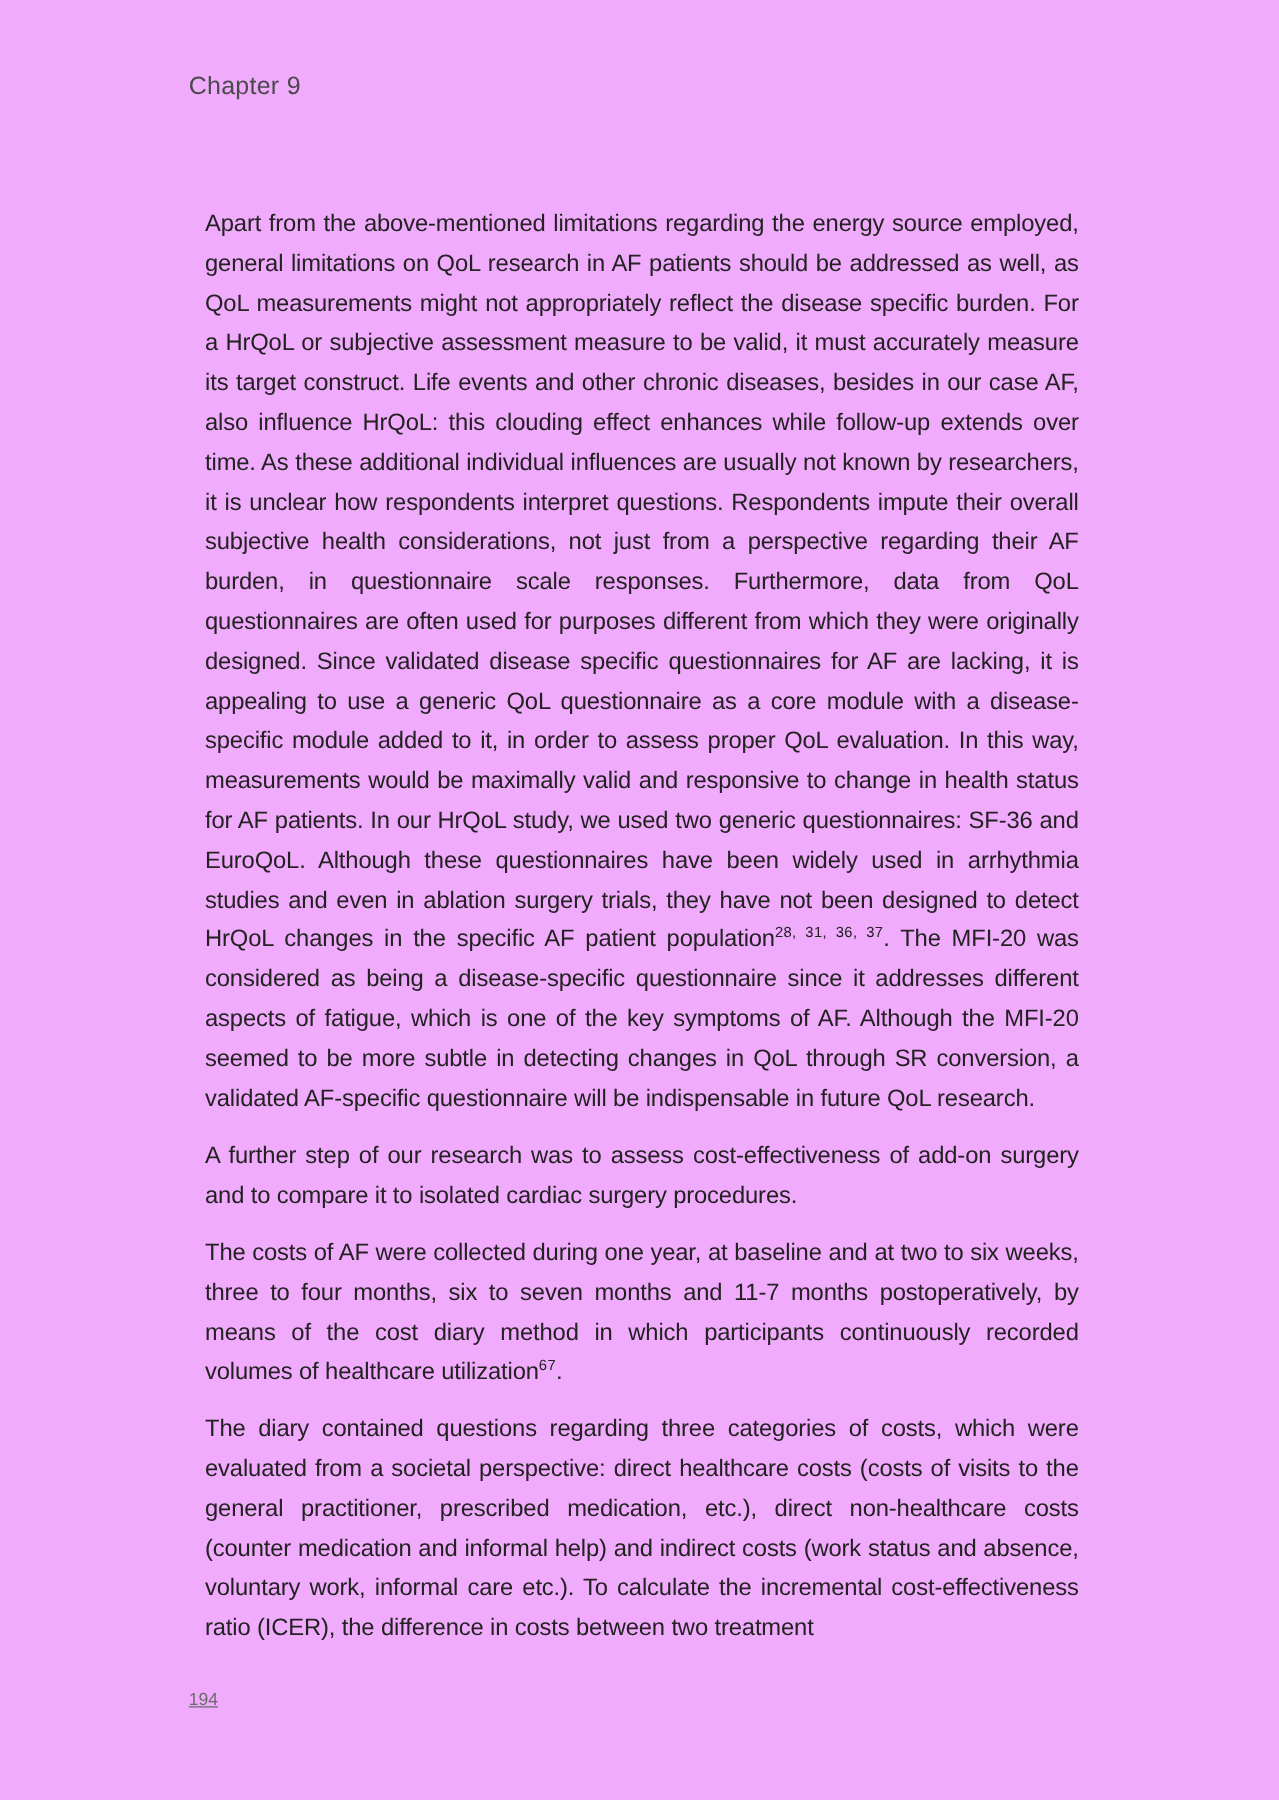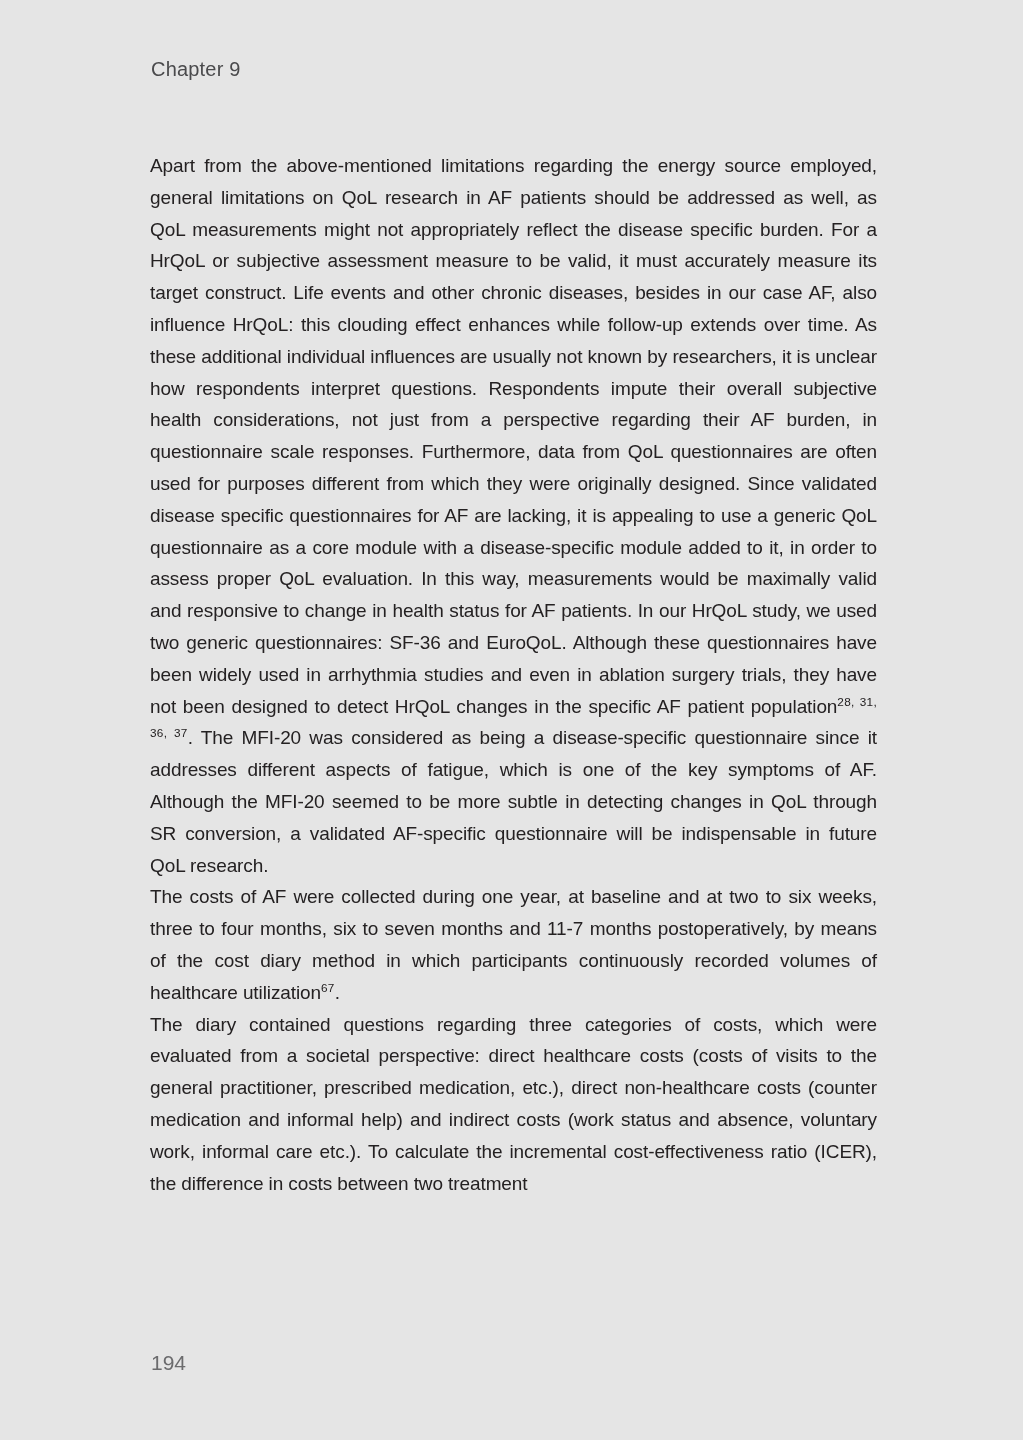--- a/index.html
+++ b/index.html
@@ -4,70 +4,72 @@
 <style>
   html, body {
     margin: 0;
     padding: 0;
     background: #ffffff;
   }
   .page {
     position: relative;
     width: 1023px;
     height: 1440px;
-    background: #e5e5e5;
+    background: #f0abfc;
     font-family: "Liberation Sans", sans-serif;
     overflow: hidden;
   }
   .chapter-header {
     position: absolute;
     left: 151px;
     top: 58px;
     font-size: 20px;
     letter-spacing: 0.2px;
     color: #4a4a4c;
   }
   .body-text {
     position: absolute;
     left: 150px;
     top: 150px;
     width: 727px;
     color: #242122;
   }
   .body-text p {
-    margin: 0;
+    margin: 14px;
     padding: 0;
     font-size: 19px;
     line-height: 31.8px;
     text-align: justify;
     letter-spacing: -0.1px;
     color: #242122;
   }
   .body-text p sup {
     font-size: 62%;
     line-height: 0;
     vertical-align: super;
     letter-spacing: 0.3px;
   }
   .page-number {
     position: absolute;
     left: 151px;
     top: 1351px;
-    font-size: 21px;
+    font-size: 14px;
     color: #6b6b6d;
+    text-decoration: underline;
   }
 </style>
 </head>
 <body>
 
 <div class="page">
 
   <div class="chapter-header">Chapter 9</div>
 
   <div class="body-text">
       <p><span>Apart from the above-mentioned limitations regarding the energy source employed, general limitations on QoL research in AF patients should be addressed as well, as QoL measurements might not appropriately reflect the disease specific burden. For a HrQoL or subjective assessment measure to be valid, it must accurately measure its target construct. Life events and other chronic diseases, besides in our case AF, also influence HrQoL: this clouding effect enhances while follow-up extends over time. As these additional individual influences are usually not known by researchers, it is unclear how respondents interpret questions. Respondents impute their overall subjective health considerations, not just from a perspective regarding their AF burden, in questionnaire scale responses. Furthermore, data from QoL questionnaires are often used for purposes different from which they were originally designed. Since validated disease specific questionnaires for AF are lacking, it is appealing to use a generic QoL questionnaire as a core module with a disease-specific module added to it, in order to assess proper QoL evaluation. In this way, measurements would be maximally valid and responsive to change in health status for AF patients. In our HrQoL study, we used two generic questionnaires: SF-36 and EuroQoL. Although these questionnaires have been widely used in arrhythmia studies and even in ablation surgery trials, they have not been designed to detect HrQoL changes in the specific AF patient population</span><sup>28, 31, 36, 37</sup><span>. The MFI-20 was considered as being a disease-specific questionnaire since it addresses different aspects of fatigue, which is one of the key symptoms of AF. Although the MFI-20 seemed to be more subtle in detecting changes in QoL through SR conversion, a validated AF-specific questionnaire will be indispensable in future QoL research.</span></p>
+      <p><span>A further step of our research was to assess cost-effectiveness of add-on surgery and to compare it to isolated cardiac surgery procedures.</span></p>
       <p><span>The costs of AF were collected during one year, at baseline and at two to six weeks, three to four months, six to seven months and 11-7 months postoperatively, by means of the cost diary method in which participants continuously recorded volumes of healthcare utilization</span><sup>67</sup><span>.</span></p>
       <p><span>The diary contained questions regarding three categories of costs, which were evaluated from a societal perspective: direct healthcare costs (costs of visits to the general practitioner, prescribed medication, etc.), direct non-healthcare costs (counter medication and informal help) and indirect costs (work status and absence, voluntary work, informal care etc.). To calculate the incremental cost-effectiveness ratio (ICER), the difference in costs between two treatment</span></p>
     </div>
 
   <div class="page-number">194</div>
 
 </div>
 
 </body></html>

